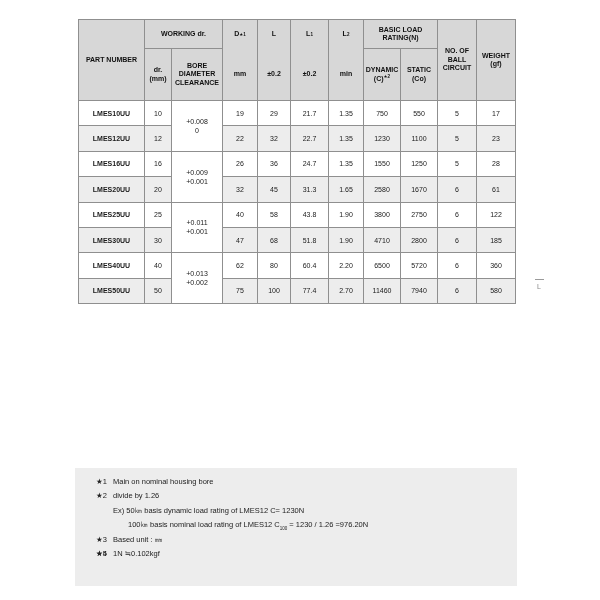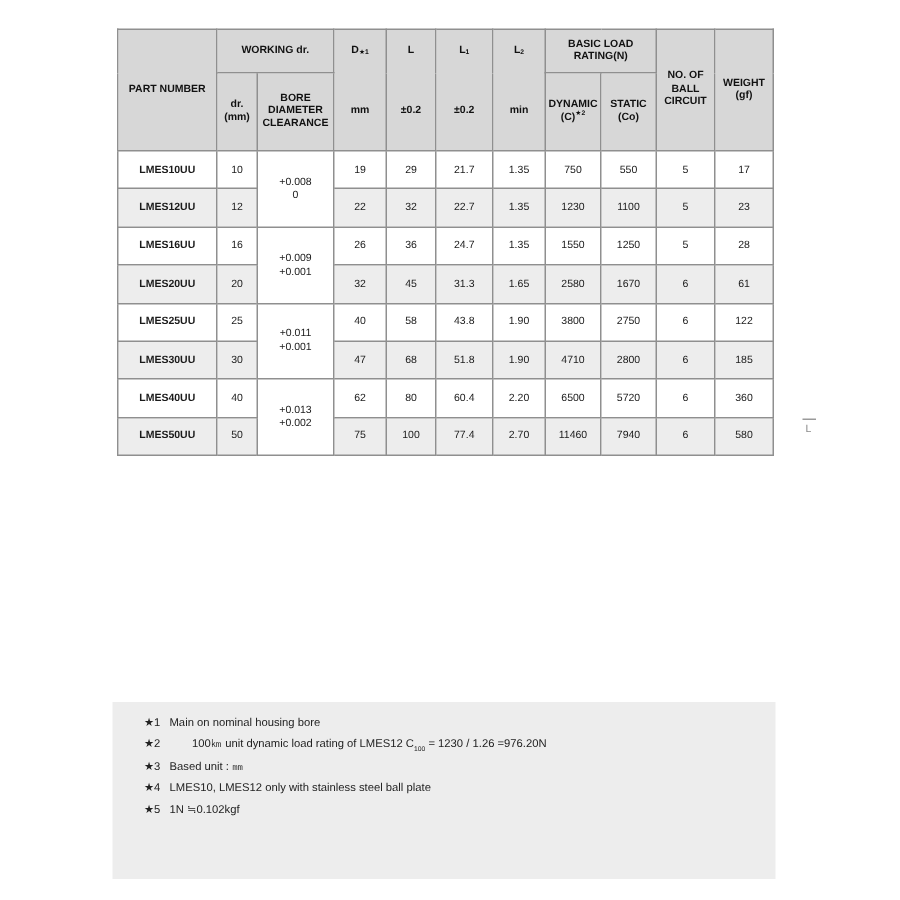--- a/index.html
+++ b/index.html
@@ -275,30 +275,35 @@
   </div>
 
   <div class="notes">
     <div class="note-line">
       <span class="note-star">★1</span>
       <span>Main on nominal housing bore</span>
     </div>
     <div class="note-line">
       <span class="note-star">★2</span>
     </div>
+    <div class="note-line">
+      <span>divide by 1.26</span>
+    </div>
+    <div class="note-line">
+      <span>Ex) 50㎞ basis dynamic load rating of LMES12 C= 1230N</span>
+    </div>
     <div class="note-line ind2">
-      <span>100㎞ unit dynamic load rating of LMES12 C</span><sub class="small">100</sub><span> = 1230 / 1.26 =976.20N</span>
+      <span>100㎞ basis nominal load rating of LMES12 C</span><sub class="small">100</sub><span> = 1230 / 1.26 =976.20N</span>
     </div>
     <div class="note-line">
       <span class="note-star">★3</span>
       <span>Based unit : ㎜</span>
     </div>
     <div class="note-line">
       <span class="note-star">★4</span>
-      <span>LMES10, LMES12 only with stainless steel ball plate</span>
     </div>
     <div class="note-line">
       <span class="note-star">★5</span>
       <span>1N ≒0.102kgf</span>
     </div>
   </div>
 
 </div>
 
 </body></html>

